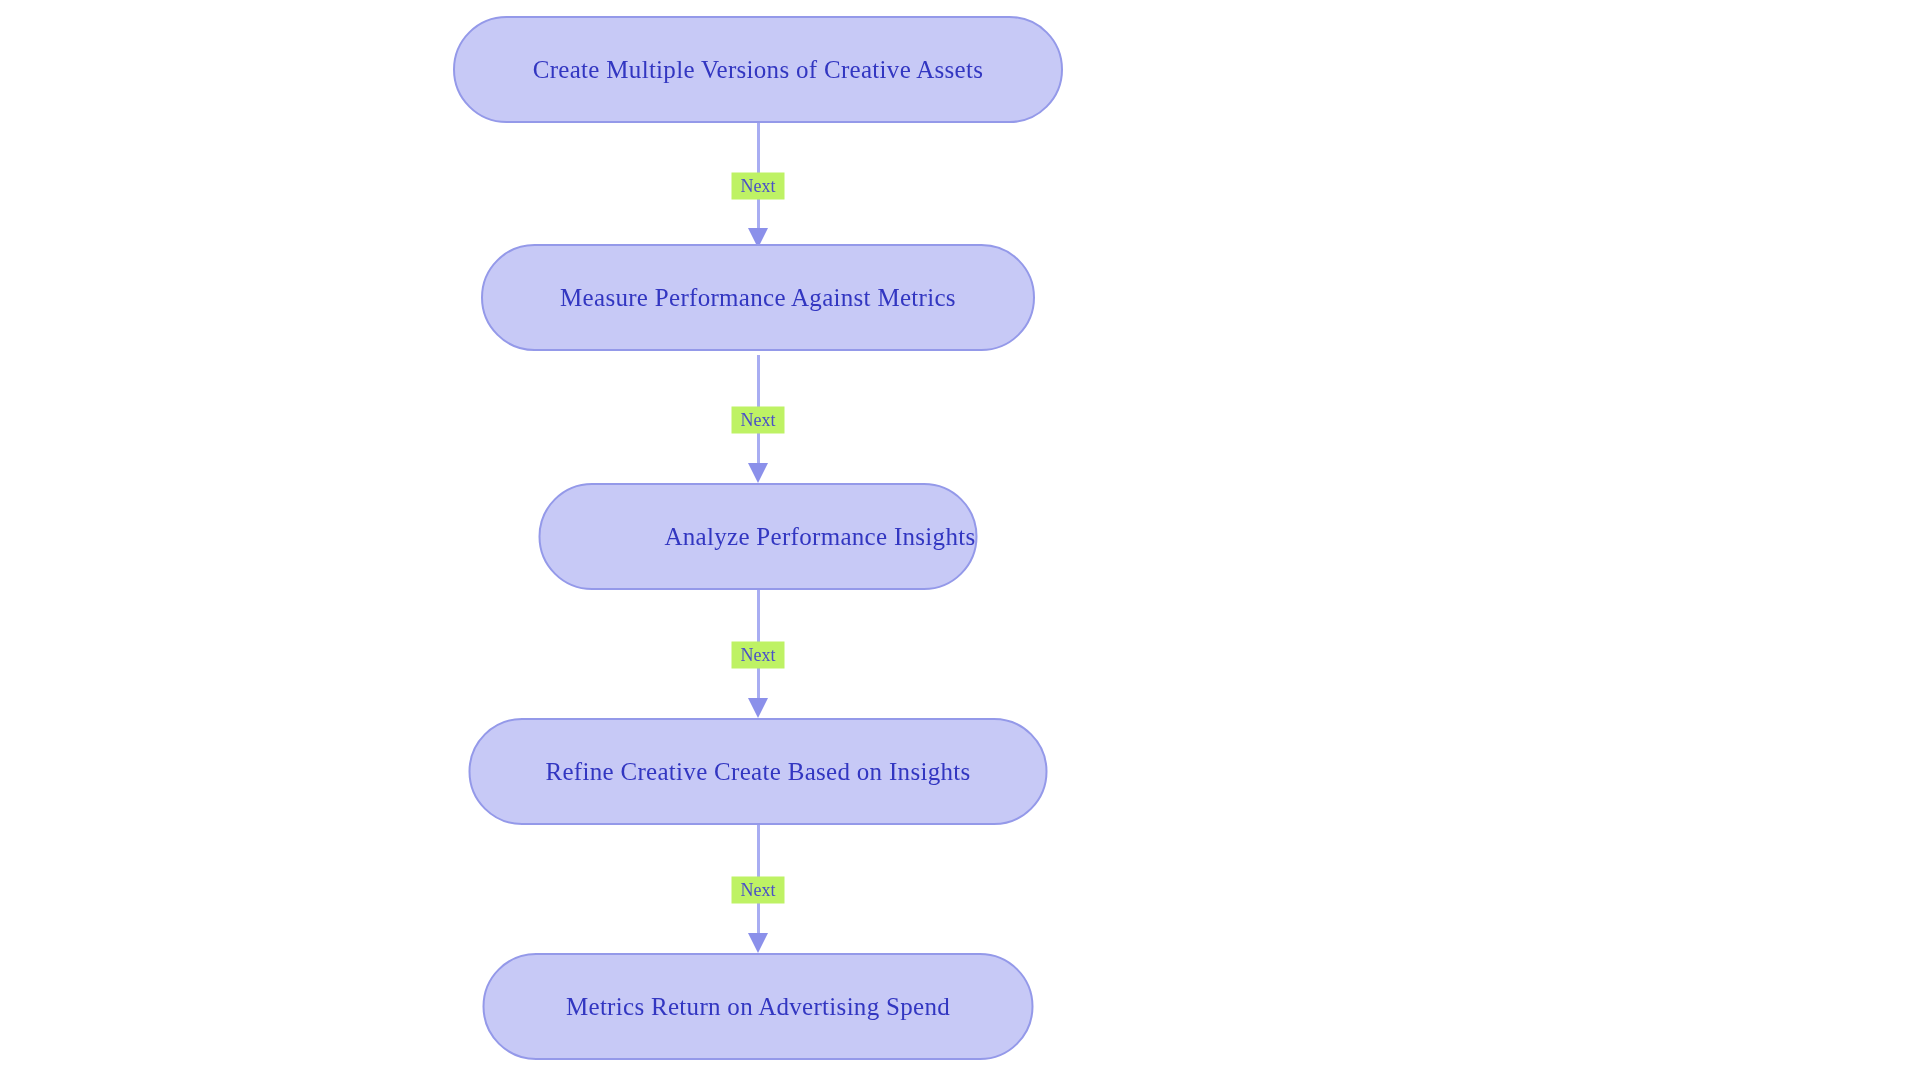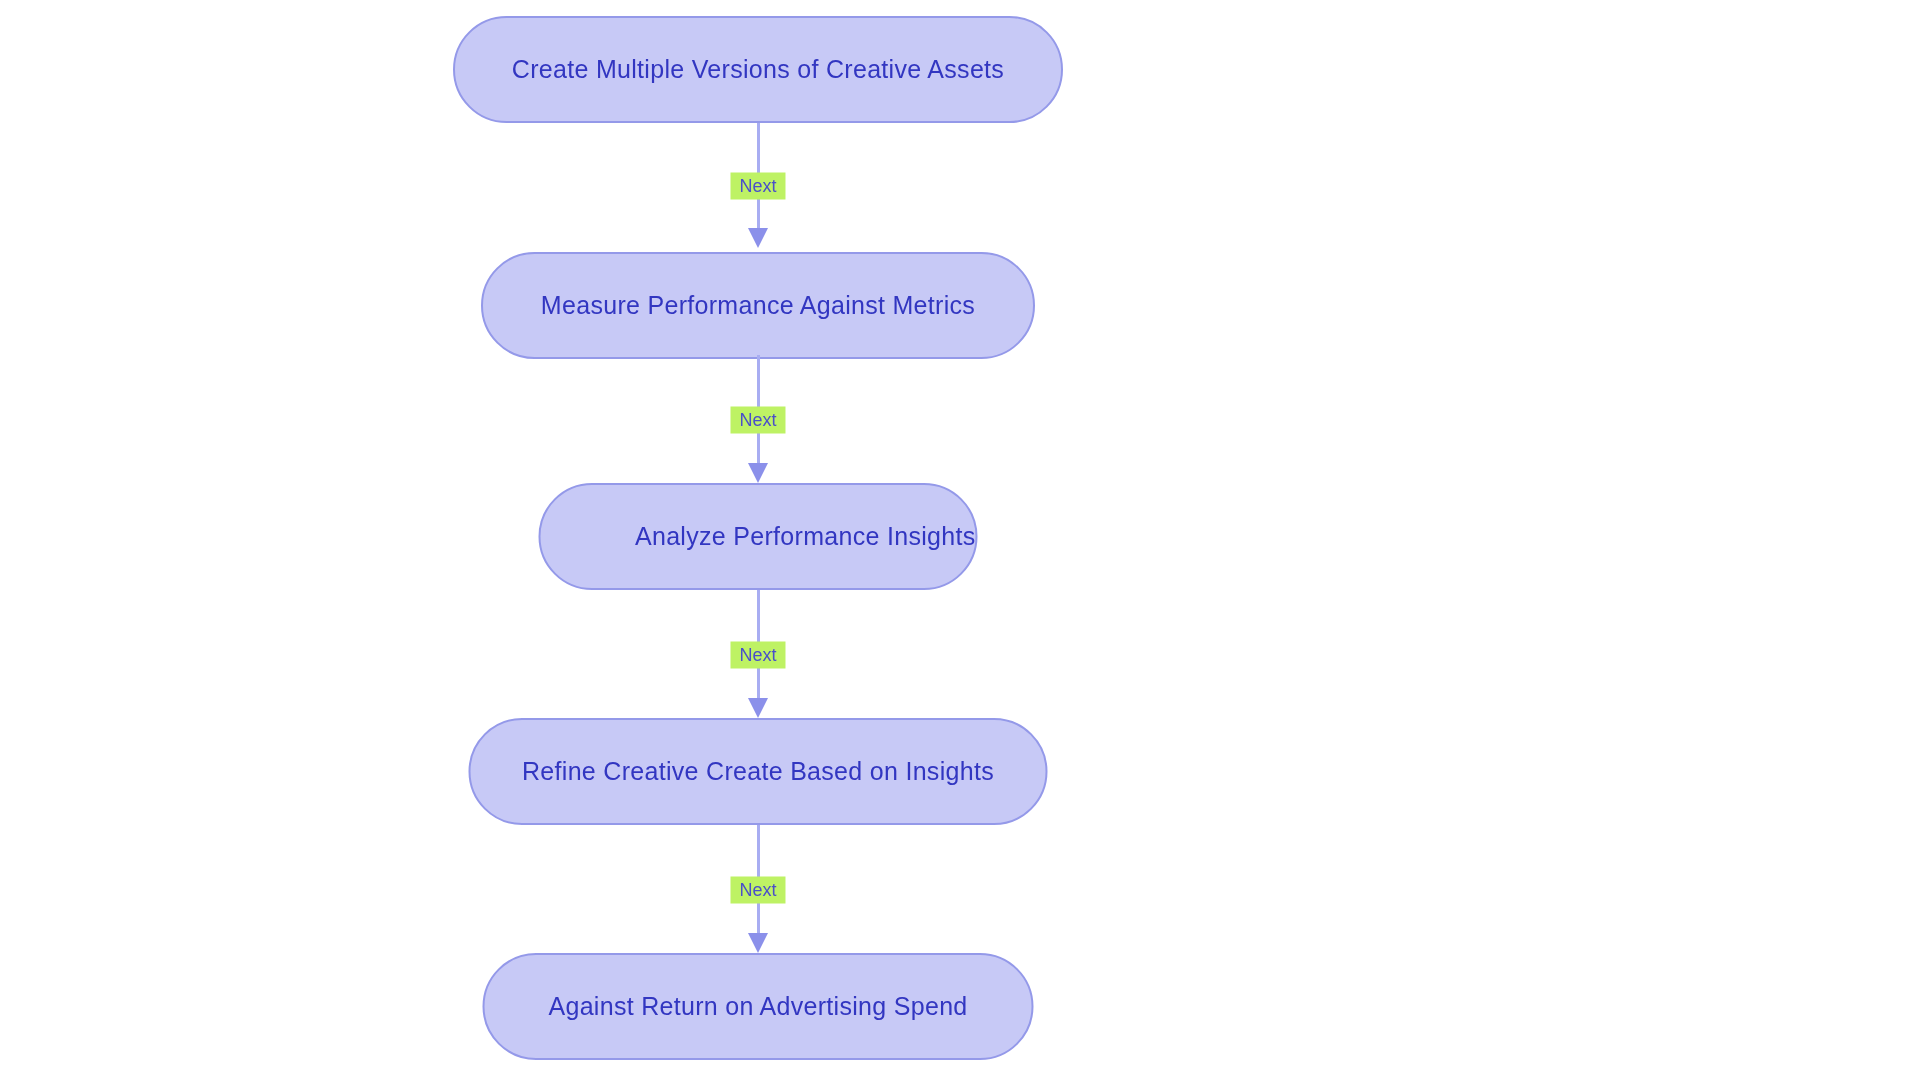--- a/index.html
+++ b/index.html
@@ -2,21 +2,21 @@
 <html style="--node-fill: #c7c9f6; --node-border: #9499e9; --node-text: #3236c1; --connector-line: #a8adf2; --arrowhead: #8b90ea; --connector-label-color: #4a4fc9;"><head>
 <meta charset="utf-8">
 <style>
   html, body { margin: 0; padding: 0; background: #ffffff; }
   .canvas {
     position: relative;
     width: 1516px;
     height: 1083px;
     background: #ffffff;
     overflow: hidden;
-    font-family: Liberation Sans, sans-serif;
+    font-family: Liberation Serif, serif;
   }
   .node {
     position: absolute;
     left: 50%;
     transform: translateX(-50%);
     box-sizing: border-box;
     height: 107px;
     border-radius: 54px;
     background: var(--node-fill, #c7c9f6);
     border: 2px solid var(--node-border, #9499e9);
@@ -24,21 +24,21 @@
     align-items: center;
     justify-content: center;
   }
   .node-label {
     color: var(--node-text, #3236c1);
     font-size: 25px;
     letter-spacing: 0.3px;
     white-space: nowrap;
   }
   .node-1 { top: 16px;  width: 610px; }
-  .node-2 { top: 252px; width: 554px; }
+  .node-2 { top: 244px; width: 554px; }
   .node-3 { top: 483px; width: 439px; justify-content: flex-end; }
   .node-4 { top: 718px; width: 579px; }
   .node-5 { top: 953px; width: 551px; }
 
   .cline {
     position: absolute;
     left: calc(50% - 1.5px);
     width: 3px;
     background: var(--connector-line, #a8adf2);
   }
@@ -107,16 +107,16 @@
 
   <div class="node node-4">
     <span class="node-label">Refine Creative Create Based on Insights</span>
   </div>
 
   <div class="cline line-4"></div>
   <div class="head head-4"></div>
   <div class="nlabel lab-4">Next</div>
 
   <div class="node node-5">
-    <span class="node-label">Against Return on Advertising Spend</span>
+    <span class="node-label">Metrics Return on Advertising Spend</span>
   </div>
 
 </div>
 
 </body></html>

